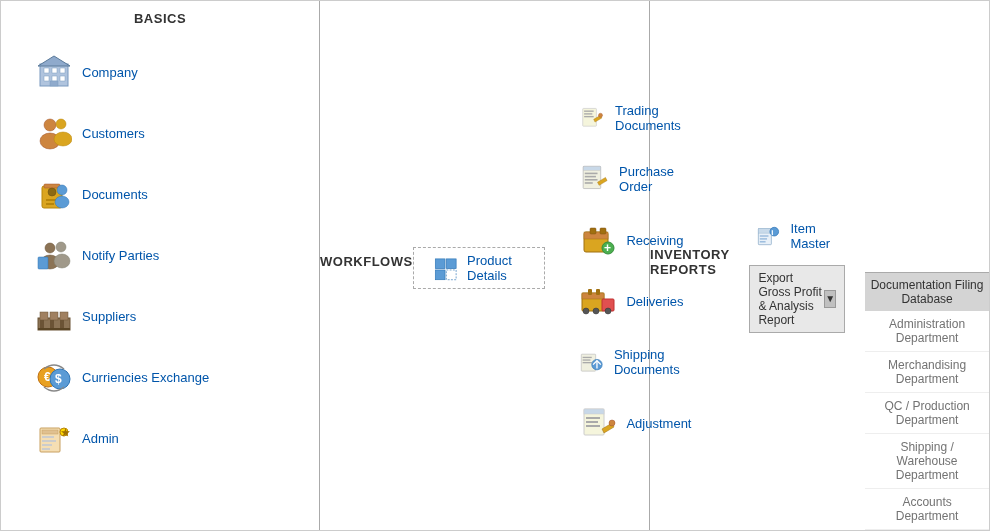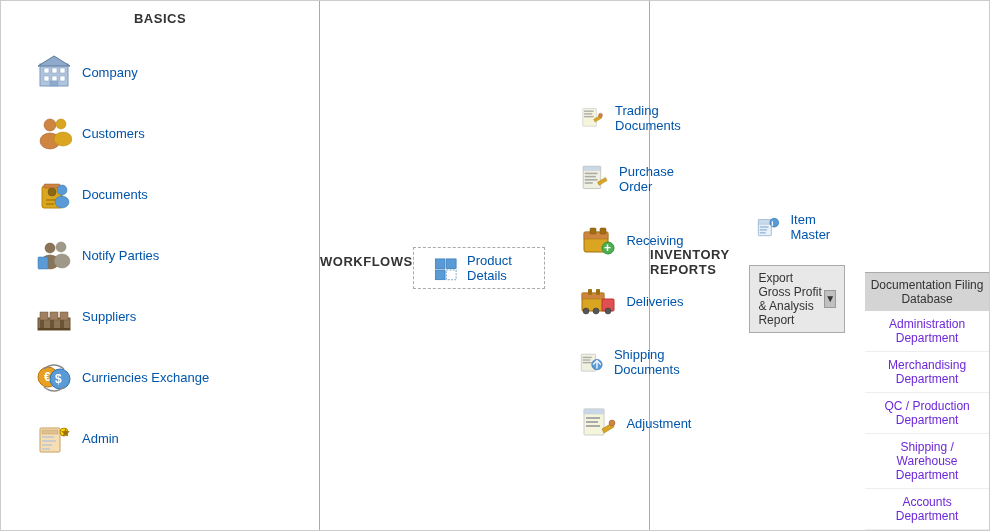--- a/index.html
+++ b/index.html
@@ -96,28 +96,28 @@
       text-align: center;
       padding: 5px;
       font-size: 12px;
       font-weight: normal;
       color: #333;
     }
     .doc-filing-item {
       text-align: center;
       padding: 6px 5px;
       font-size: 12px;
-      color: #6d28d9;
+      color: #737373;
       cursor: pointer;
       border-bottom: 1px solid #eee;
     }
     
     .export-report-section {
       width: calc(100% - 20px);
-      margin: 10px 10px;
+      margin: 1px 10px;
       border: 1px solid #aaa;
     }
     .export-report-label {
       background: #e8e8e8;
       padding: 5px 8px;
       font-size: 12px;
       color: #333;
       display: flex;
       justify-content: space-between;
       align-items: center;

